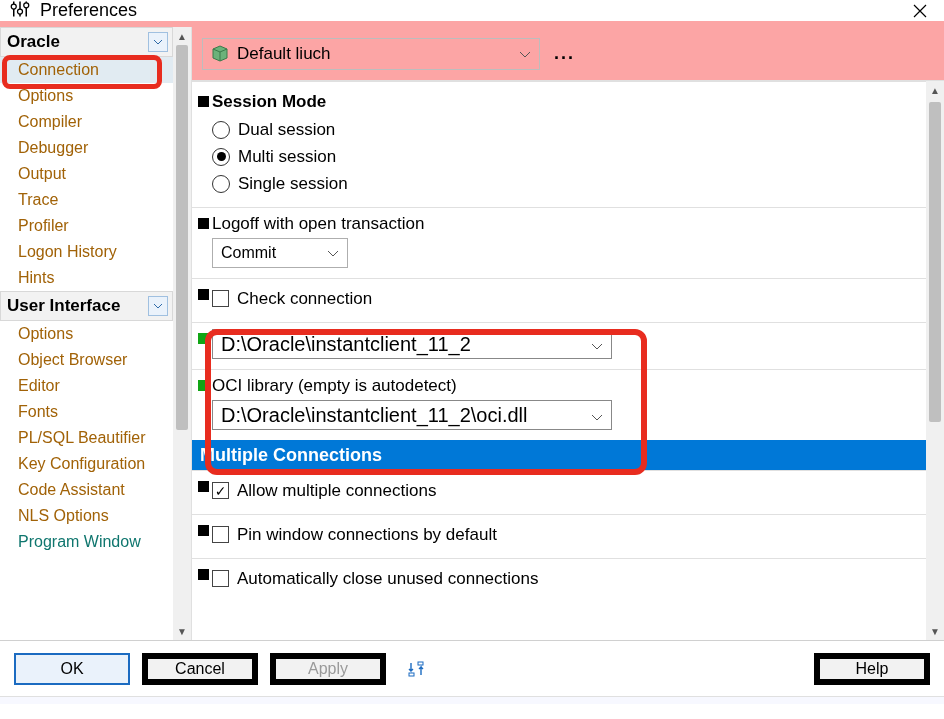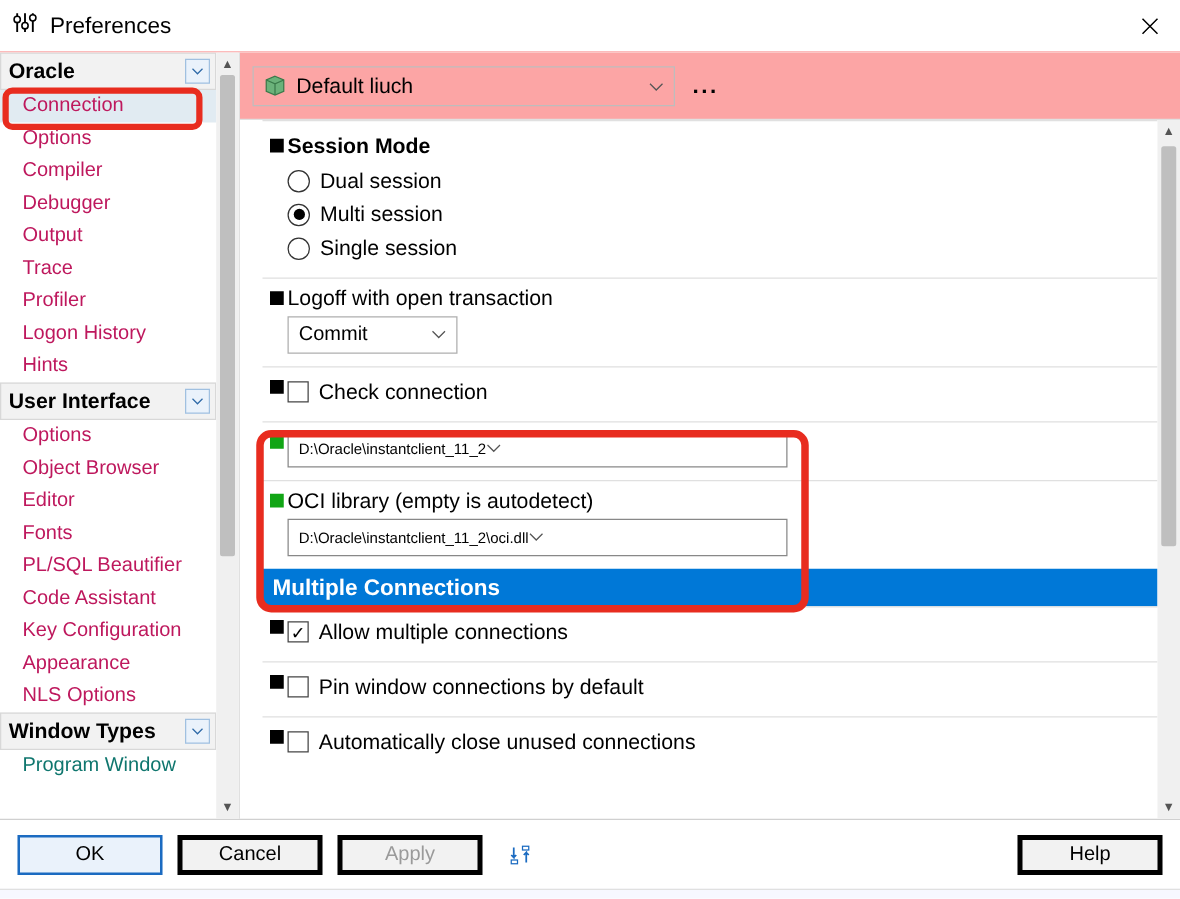--- a/index.html
+++ b/index.html
@@ -1,52 +1,52 @@
 <!DOCTYPE html>
 <html><head>
 <meta charset="utf-8">
 <style>
   * { box-sizing: border-box; font-family: "Segoe UI", Arial, sans-serif; }
   body { margin: 0; background: #fff; width: 944px; height: 719px; overflow: hidden; position: relative; }
 
   
-  .titlebar { height: 42px; border-bottom: 1px solid #fca5a5; display: flex; align-items: center; padding: 0 4px 0 10px; }
+  .titlebar { height: 27px; border-bottom: 6px solid #fca5a5; display: flex; align-items: center; padding: 0 4px 0 10px; }
   .titlebar .icon-pref { width: 20px; display: inline-block; margin-right: 10px; color: #000; }
   .titlebar .title { font-size: 18px; color: #000; flex: 1; }
   .close-btn { width: 40px; height: 40px; display: flex; align-items: center; justify-content: center; cursor: default; }
 
   
   .main { display: flex; height: 613px; }
 
   
   .sidebar { width: 192px; border-right: 1px solid #e0e0e0; display: flex; position: relative; }
   .tree { flex: 1; overflow: hidden; }
   .tree-scroll { width: 18px; background: #f0f0f0; display: flex; flex-direction: column; }
   .scroll-arrow { height: 18px; display: flex; align-items: center; justify-content: center; font-size: 10px; color: #555; }
   .scroll-thumb { background: #bfbfbf; flex: 1; margin: 0 3px; border-radius: 2px; }
   .scroll-track { flex: 0.5; }
 
   .tree-cat { height: 30px; background: #f2f2f2; border: 1px solid #d8d8d8; display: flex; align-items: center; padding: 0 4px 0 6px; font-weight: bold; font-size: 17px; justify-content: space-between; }
   .tree-cat .dropbox { width: 20px; height: 20px; border: 1px solid #a0c0e0; display: flex; align-items: center; justify-content: center; background: #eaf2fb; }
   .tree-cat .dropbox svg { width: 10px; height: 6px; }
-  .tree-item { height: 26px; display: flex; align-items: center; padding-left: 18px; font-size: 16px; color: #be185d; cursor: default; position: relative; }
+  .tree-item { height: 26px; display: flex; align-items: center; padding-left: 18px; font-size: 16px; color: #a16207; cursor: default; position: relative; }
   .tree-item.sel { background: #e1ebf2; }
 
   .red-box-side { position: absolute; left: 2px; top: 28px; width: 160px; height: 34px; border: 5px solid #e82c1f; border-radius: 8px; z-index: 10; pointer-events: none; }
 
   
   .rightpane { flex: 1; display: flex; flex-direction: column; overflow: hidden; }
   .toolbar { height: 54px; display: flex; align-items: center; padding: 0 10px; gap: 14px; background: #fca5a5; border-bottom: 1px solid #e0e0e0; }
   .combo-profile { width: 338px; height: 32px; border: 1px solid #bdbdbd; display: flex; align-items: center; padding: 0 8px; font-size: 17px; justify-content: space-between; }
   .combo-profile .box-icon { width: 18px; height: 18px; margin-right: 8px; }
   .dots { font-size: 18px; font-weight: bold; letter-spacing: 2px; color: #000; cursor: default; }
 
   
   .content-wrap { flex: 1; display: flex; overflow: hidden; position: relative; }
-  .content { flex: 1; overflow: hidden; position: relative; padding-left: 18px; }
+  .content { flex: 1; overflow: hidden; position: relative; }
   .content-scroll { width: 18px; background: #f0f0f0; display: flex; flex-direction: column; }
   .content-scroll .thumb { background: #bfbfbf; margin: 3px; border-radius: 2px; flex: 0 0 320px; }
   .content-scroll .track { flex: 1; }
   .content-scroll .arrow { height: 18px; display: flex; align-items: center; justify-content: center; font-size: 10px; color: #555; }
 
   .section { display: flex; border-top: 1px solid #e0e0e0; padding: 6px 4px 10px 2px; }
   .section:first-child { border-top: none; }
   .section .marker { width: 18px; padding-top: 4px; display: flex; justify-content: center; align-items: flex-start; }
   .marker .sq { width: 11px; height: 11px; background: #000; }
   .marker .sq.green { background: #11a515; }
@@ -54,30 +54,30 @@
   .section .heading { font-weight: bold; margin-bottom: 4px; }
 
   .radio-row, .chk-row { display: flex; align-items: center; gap: 8px; height: 27px; }
   .radio { width: 18px; height: 18px; border: 1.5px solid #333; border-radius: 50%; display: inline-flex; align-items: center; justify-content: center; }
   .radio.checked::after { content: ""; width: 9px; height: 9px; background: #000; border-radius: 50%; }
   .chk { width: 17px; height: 17px; border: 1.5px solid #444; display: inline-flex; align-items: center; justify-content: center; }
   .chk.checked::after { content: "✓"; font-size: 14px; line-height: 1; color: #000; }
 
   .label { font-size: 17px; margin-bottom: 4px; }
   .sel-combo { width: 136px; height: 30px; border: 1px solid #aeaeae; display: flex; align-items: center; padding: 0 8px; justify-content: space-between; font-size: 16px; }
-  .text-combo { width: 400px; height: 30px; border: 1px solid #888; display: flex; align-items: center; padding: 0 8px; justify-content: flex-start; font-size: 12px; }
+  .text-combo { width: 400px; height: 30px; border: 1px solid #888; display: flex; align-items: center; padding: 0 8px; justify-content: space-between; font-size: 20px; }
   .caret svg { width: 12px; height: 8px; }
 
   .blue-header { height: 30px; background: #0078d7; color: #fff; font-weight: bold; font-size: 18px; display: flex; align-items: center; padding: 0 8px; }
 
   .red-box-main { position: absolute; left: 13px; top: 248px; width: 442px; height: 146px; border: 6px solid #e82c1f; border-radius: 12px; z-index: 10; pointer-events: none; }
 
   
   .btnbar { height: 56px; border-top: 1px solid #d0d0d0; display: flex; align-items: center; padding: 0 14px; gap: 12px; }
-  .btn { width: 116px; height: 32px; border: 4px solid #000000; background: #f2f2f2; display: flex; align-items: center; justify-content: center; font-size: 16px; }
+  .btn { width: 116px; height: 32px; border: 6px solid #000000; background: #f2f2f2; display: flex; align-items: center; justify-content: center; font-size: 16px; }
   .btn.primary { border: 2px solid #1b6bc1; background: #eaf2fb; }
   .btn.disabled { color: #9a9a9a; }
   .btn-icon { width: 36px; height: 32px; display: flex; align-items: center; justify-content: center; }
   .spacer { flex: 1; }
 
   
   .footstrip { height: 8px; background: #f7f8ff; border-top: 1px solid #e0e0e0; }
 
 </style>
 </head>
@@ -159,40 +159,29 @@
       <div class="tree-item">
           <span>Editor</span>
         </div>
       <div class="tree-item">
           <span>Fonts</span>
         </div>
       <div class="tree-item">
           <span>PL/SQL Beautifier</span>
         </div>
       <div class="tree-item">
+          <span>Key Configuration</span>
+        </div>
+      <div class="tree-item">
           <span>Code Assistant</span>
         </div>
       <div class="tree-item">
-          <span>Key Configuration</span>
-        </div>
-      <div class="tree-item">
-          <span>Appearance</span>
-        </div>
-      <div class="tree-item">
           <span>NLS Options</span>
         </div>
 
-      <div class="tree-cat">
-        <span>Window Types</span>
-        <span class="dropbox">
-            <svg viewBox="0 0 10 6">
-              <path d="M1 1l4 4 4-4" stroke="#2f6aa8" fill="none"></path>
-            </svg>
-          </span>
-      </div>
       <div class="tree-item" style="color:#0f766e">
           <span>Program Window</span>
         </div>
     </div>
 
     <div class="tree-scroll">
       <div class="scroll-arrow">▲</div>
       <div class="scroll-thumb"></div>
       <div class="scroll-track"></div>
       <div class="scroll-arrow">▼</div>

